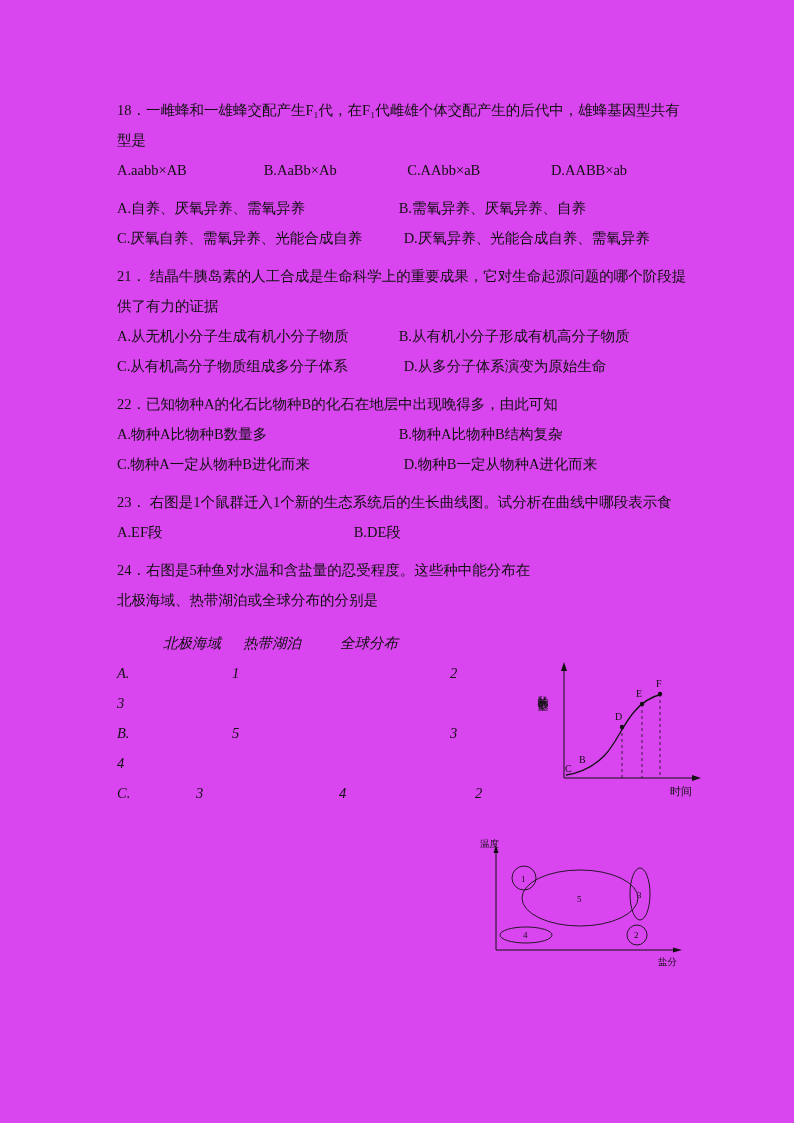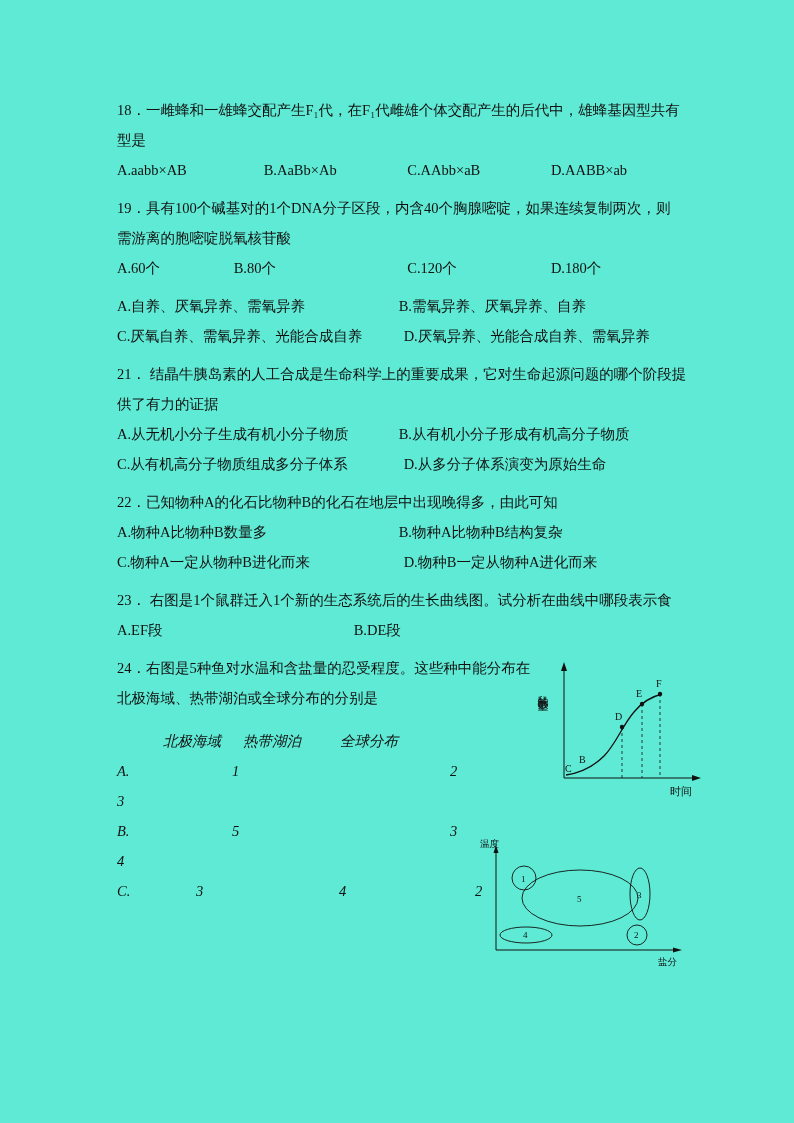--- a/index.html
+++ b/index.html
@@ -1,20 +1,20 @@
 <!DOCTYPE html>
 <html><head>
 <meta charset="utf-8">
 <style>
   html, body { margin: 0; padding: 0; background: #ffffff; }
   .page {
     position: relative;
     width: 794px;
     height: 1123px;
-    background: #5eead4;
+    background: #d946ef;
     font-family: "Liberation Serif", "DejaVu Serif", serif;
     font-size: 14.5px;
     color: #111111;
     overflow: hidden;
   }
   .content { position: absolute; left: 117px; top: 95px; width: 566px; }
   .q { margin-bottom: 8px; }
   .qline { line-height: 30px; white-space: nowrap; }
   .optrow { line-height: 30px; white-space: nowrap; }
   .opt { display: inline-block; vertical-align: top; }
@@ -45,30 +45,20 @@
       <div class="qline">18．一雌蜂和一雄蜂交配产生F₁代，在F₁代雌雄个体交配产生的后代中，雄蜂基因型共有</div>
       <div class="qline">型是</div>
       <div class="optrow">
         <span class="opt" style="width:143px">A.aabb×AB</span>
         <span class="opt" style="width:140px">B.AaBb×Ab</span>
         <span class="opt" style="width:140px">C.AAbb×aB</span>
         <span class="opt">D.AABB×ab</span>
       </div>
     </section>
 
-    <section class="q">
-      <div class="qline">19．具有100个碱基对的1个DNA分子区段，内含40个胸腺嘧啶，如果连续复制两次，则</div>
-      <div class="qline">需游离的胞嘧啶脱氧核苷酸</div>
-      <div class="optrow">
-        <span class="opt" style="width:113px">A.60个</span>
-        <span class="opt" style="width:170px">B.80个</span>
-        <span class="opt" style="width:140px">C.120个</span>
-        <span class="opt">D.180个</span>
-      </div>
-    </section>
 
     <section class="q">
       <div class="optrow">
         <span class="opt" style="width:278px">A.自养、厌氧异养、需氧异养</span>
         <span class="opt">B.需氧异养、厌氧异养、自养</span>
       </div>
       <div class="optrow">
         <span class="opt" style="width:283px">C.厌氧自养、需氧异养、光能合成自养</span>
         <span class="opt">D.厌氧异养、光能合成自养、需氧异养</span>
       </div>

